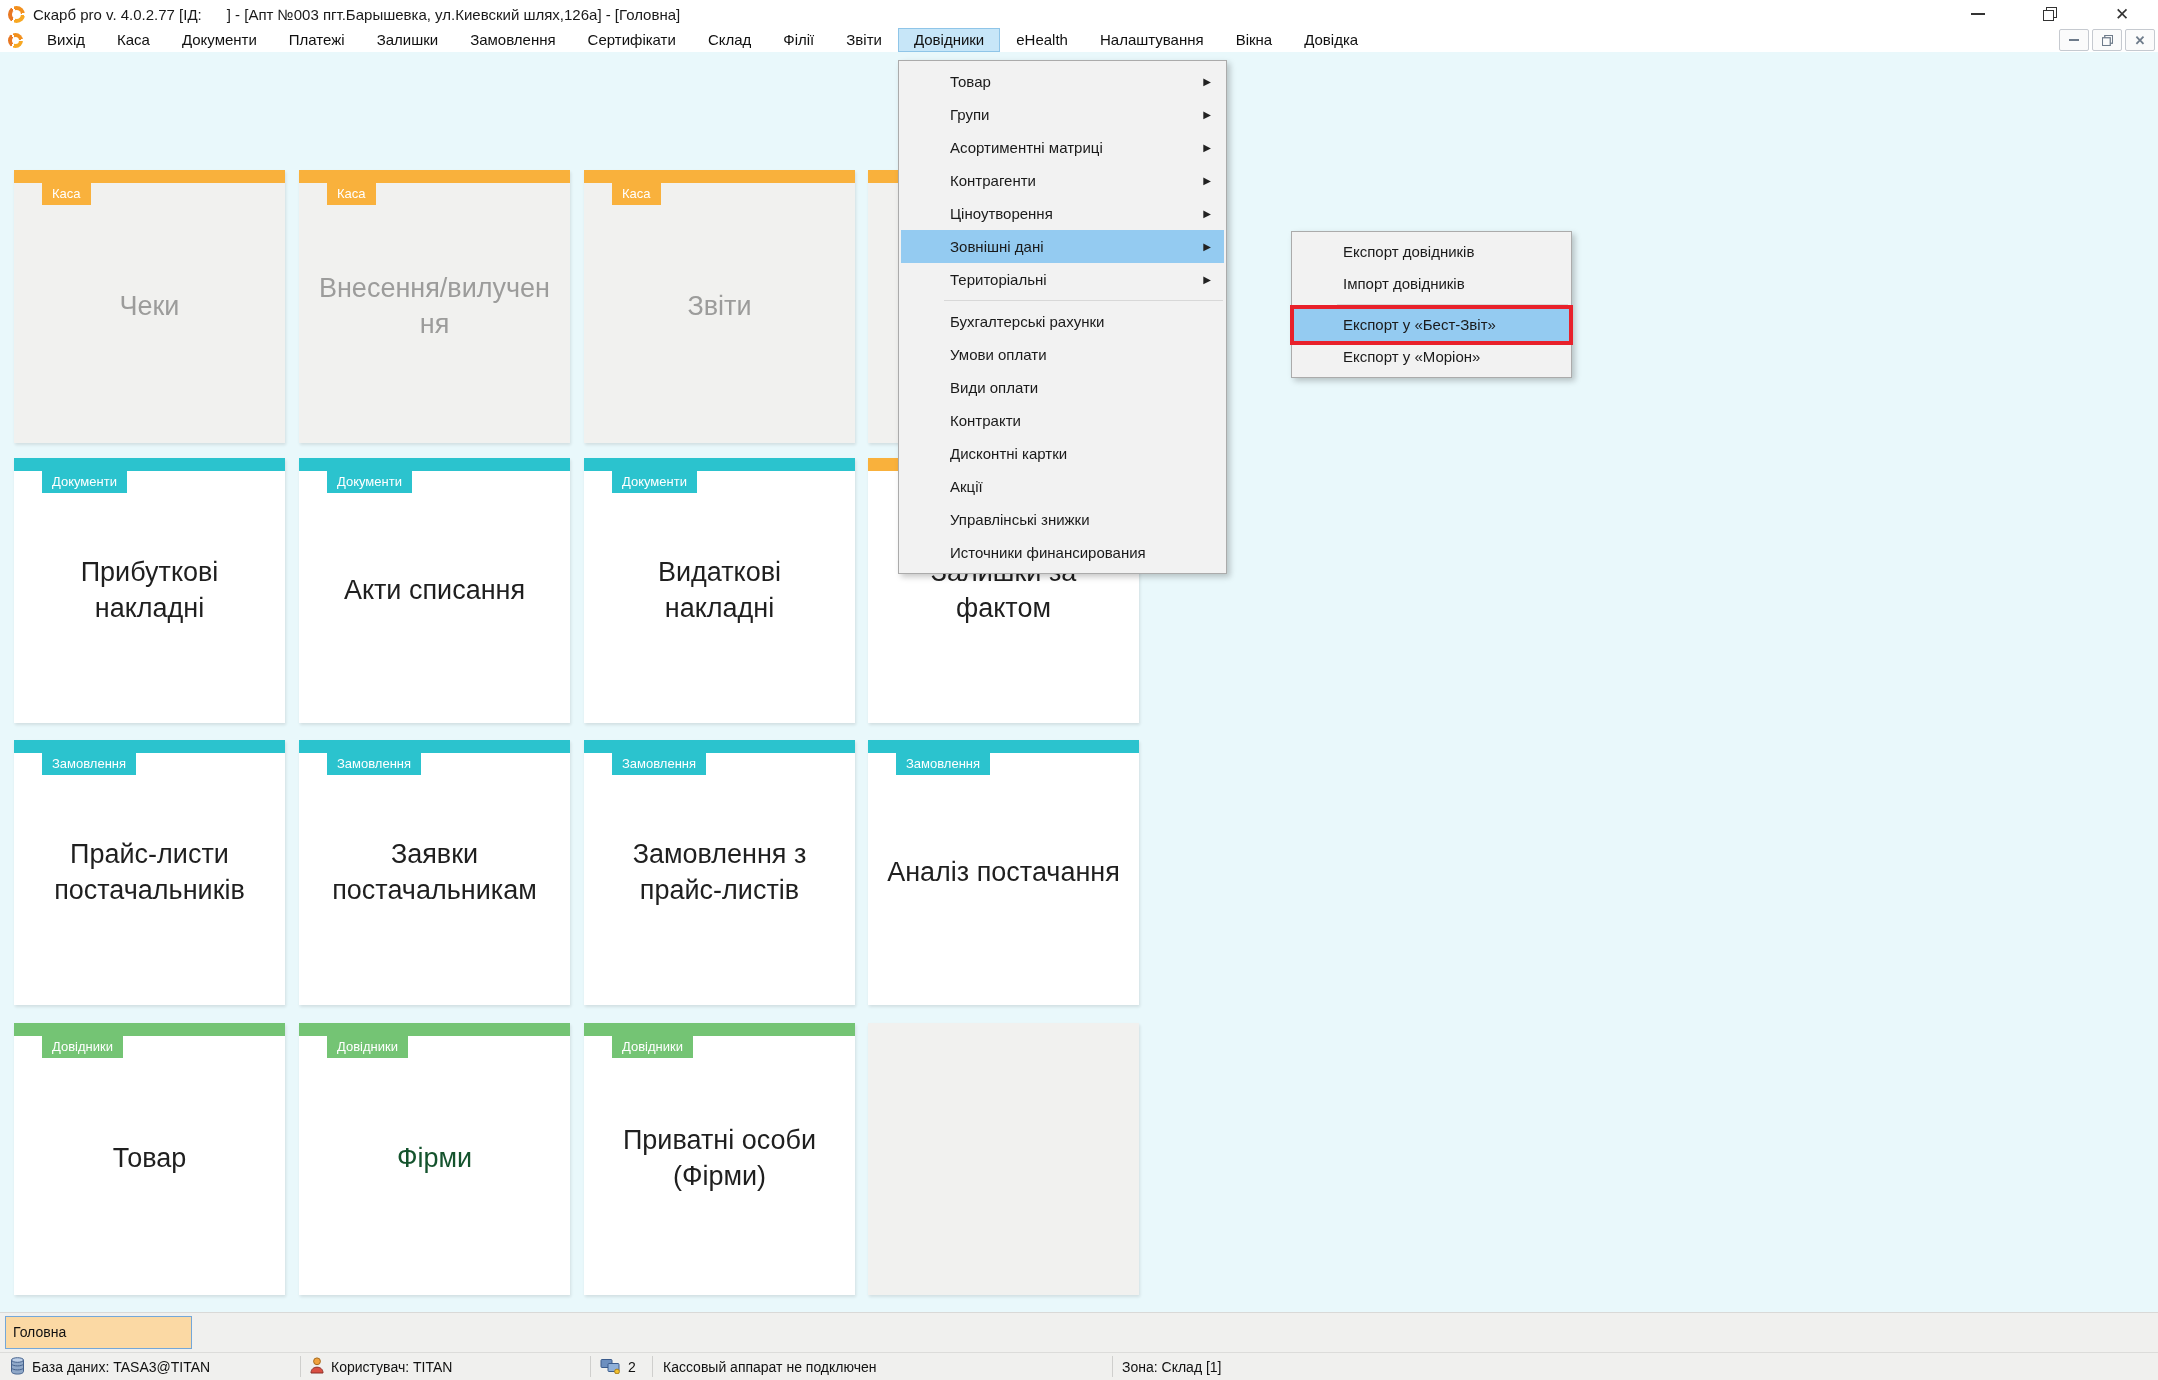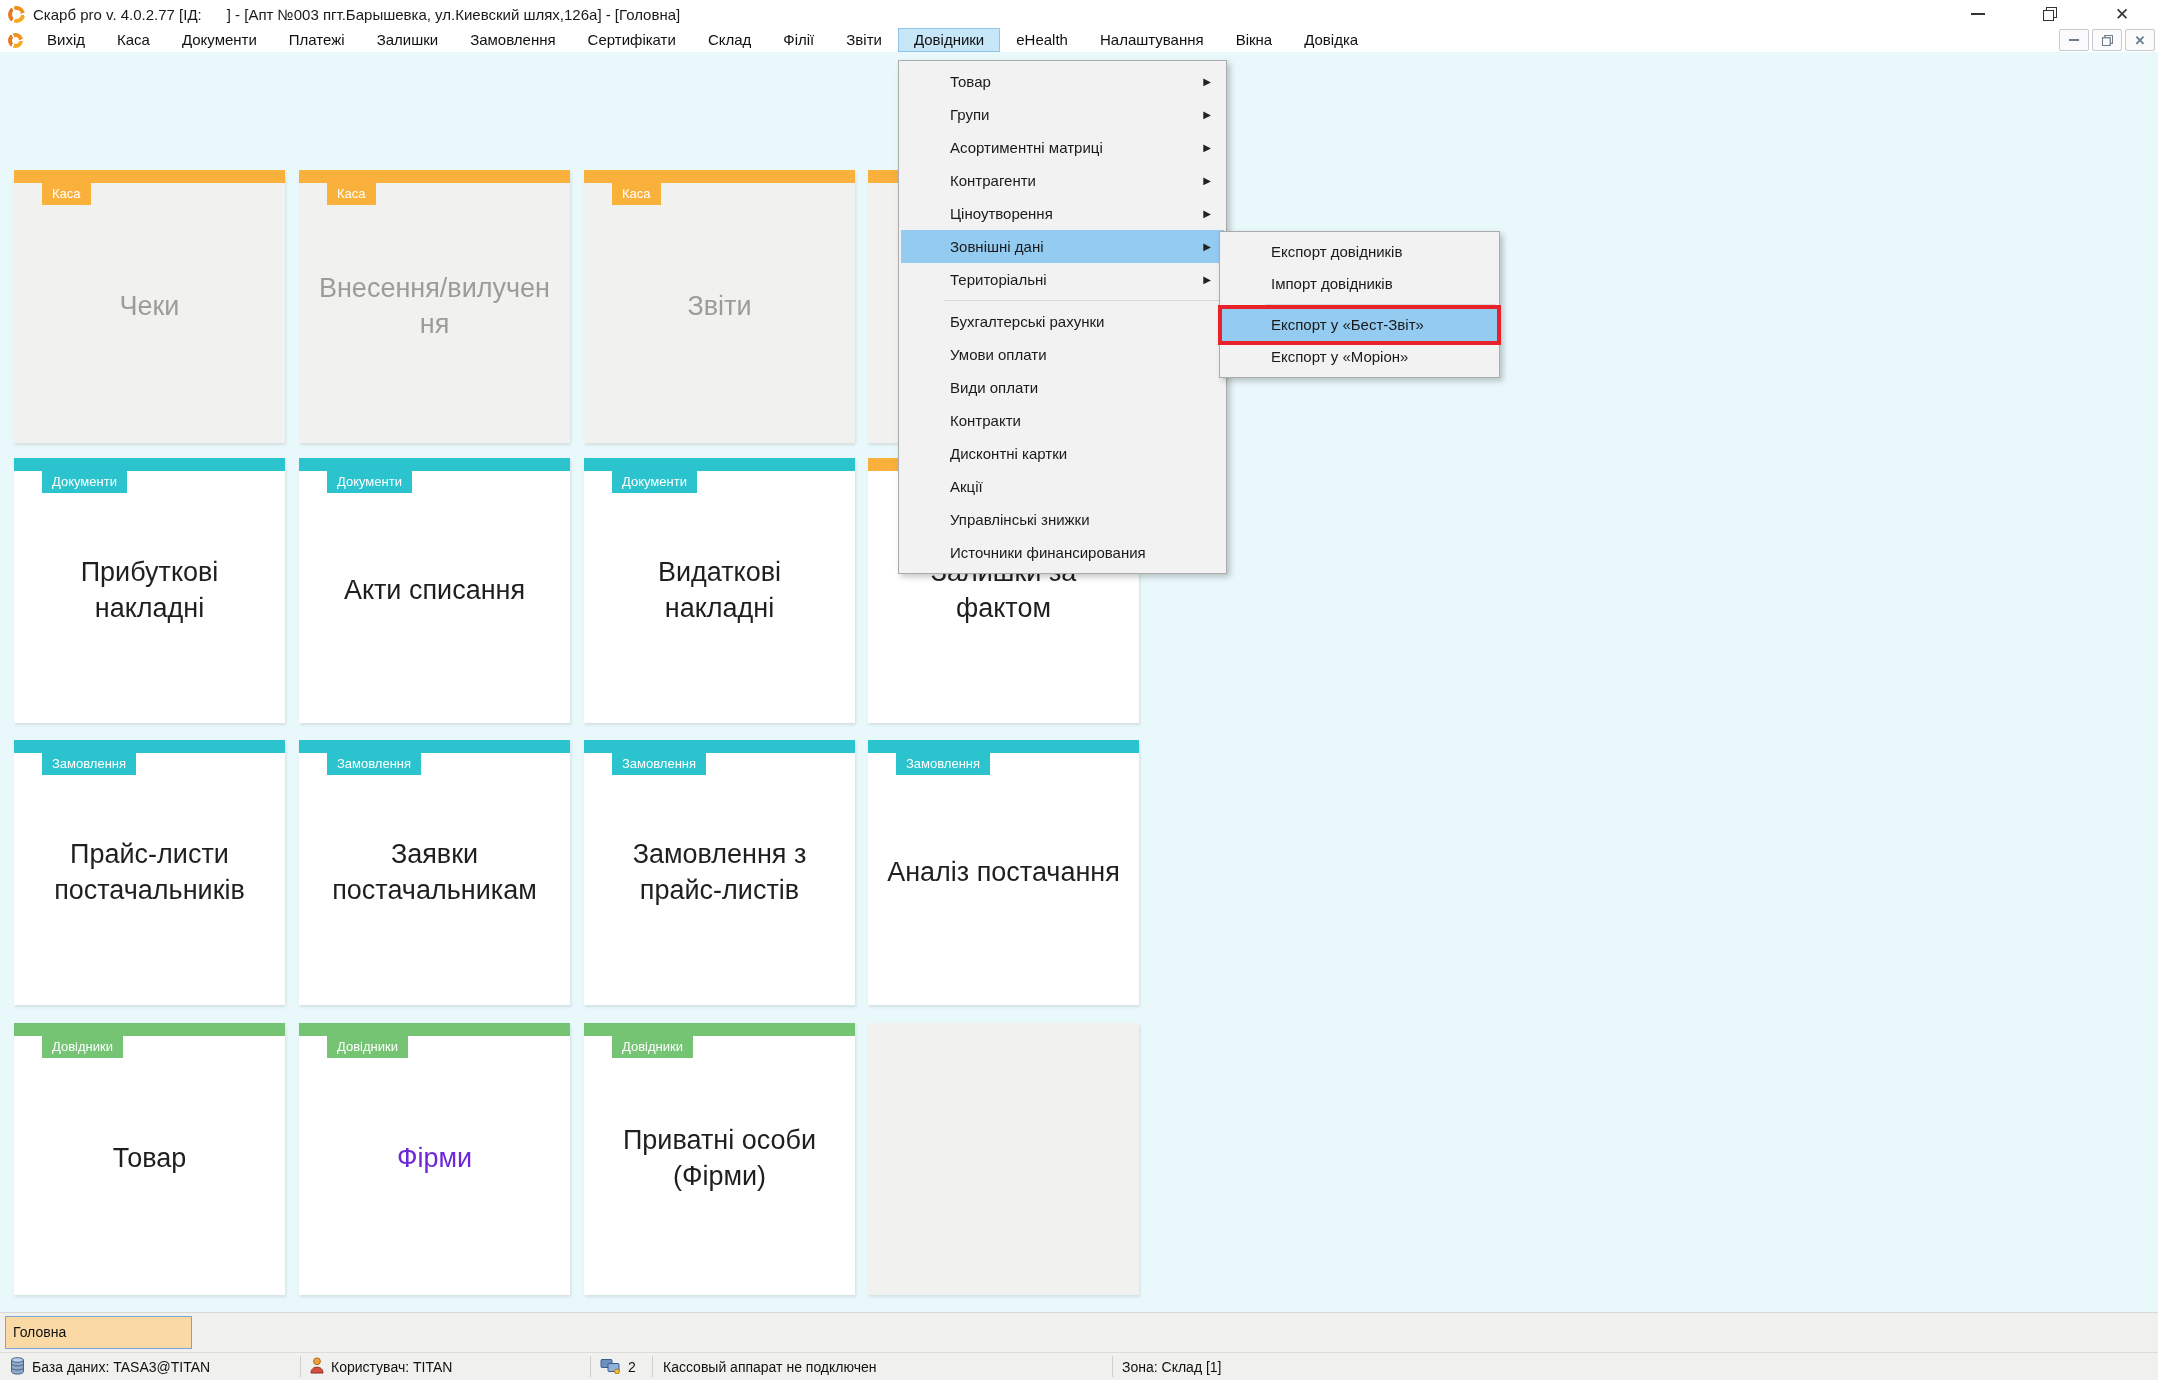--- a/index.html
+++ b/index.html
@@ -40,21 +40,21 @@
   .tile{position:absolute;box-shadow:1px 2px 3px rgba(0,0,0,.10);}
   .tile-bar{position:absolute;top:0;left:0;right:0;height:13px;}
   .tile-tag{position:absolute;top:13px;left:28px;color:#fff;font-size:13px;padding:3px 10px 4px;white-space:nowrap;}
   .tile-label{position:absolute;inset:0;display:flex;align-items:center;justify-content:center;
               text-align:center;font-size:27px;line-height:1.32;white-space:pre-line;padding:0 2px;}
 
   
   .menu-panel{position:absolute;background:#F2F2F2;border:1px solid #ABABAB;
               box-shadow:3px 3px 6px rgba(0,0,0,.22);padding:4px 0;box-sizing:border-box;}
   #context-menu{left:898px;top:60px;width:329px;z-index:20;}
-  #submenu{left:1219px;top:231px;width:281px;z-index:21;}
+  #submenu{left:1291px;top:231px;width:281px;z-index:21;}
   .menu-row{position:relative;height:33px;line-height:33px;padding-left:49px;font-size:15px;
             color:#1a1a1a;margin:0 2px;cursor:default;}
   #submenu .menu-row{height:32px;line-height:32px;}
   .menu-row.hl{background:#94CBF1;}
   .menu-row.redbox{outline:4px solid #E8212B;z-index:2;}
   .menu-sep{height:1px;background:#D8D8D8;margin:4px 3px 4px 45px;}
   .arrow{position:absolute;right:13px;top:0;font-size:10px;color:#222;}
 
   
   .bottombar{position:absolute;left:0;top:1312px;right:0;height:88px;background:#F0F0EE;
@@ -193,21 +193,21 @@
         <div class="tile-label" style="color: rgb(31, 31, 31);">Аналіз постачання</div>
       </div>
       <div class="tile" style="left: 14px; top: 1023px; width: 271px; height: 272px; background: rgb(255, 255, 255);">
         <div class="tile-bar" style="background: rgb(116, 196, 116);"></div>
         <div class="tile-tag" style="background: rgb(116, 196, 116);">Довідники</div>
         <div class="tile-label" style="color: rgb(31, 31, 31);">Товар</div>
       </div>
       <div class="tile" style="left: 299px; top: 1023px; width: 271px; height: 272px; background: rgb(255, 255, 255);">
         <div class="tile-bar" style="background: rgb(116, 196, 116);"></div>
         <div class="tile-tag" style="background: rgb(116, 196, 116);">Довідники</div>
-        <div class="tile-label" style="color: #6d28d9; border-radius: 24px;">Фірми</div>
+        <div class="tile-label" style="color: #14532d; border-radius: 24px;">Фірми</div>
       </div>
       <div class="tile" style="left: 584px; top: 1023px; width: 271px; height: 272px; background: rgb(255, 255, 255);">
         <div class="tile-bar" style="background: rgb(116, 196, 116);"></div>
         <div class="tile-tag" style="background: rgb(116, 196, 116);">Довідники</div>
         <div class="tile-label" style="color: rgb(31, 31, 31);">Приватні особи
 (Фірми)</div>
       </div>
       <div class="tile" style="left: 868px; top: 1023px; width: 271px; height: 272px; background: rgb(241, 241, 239);"></div>
     </div>
 

